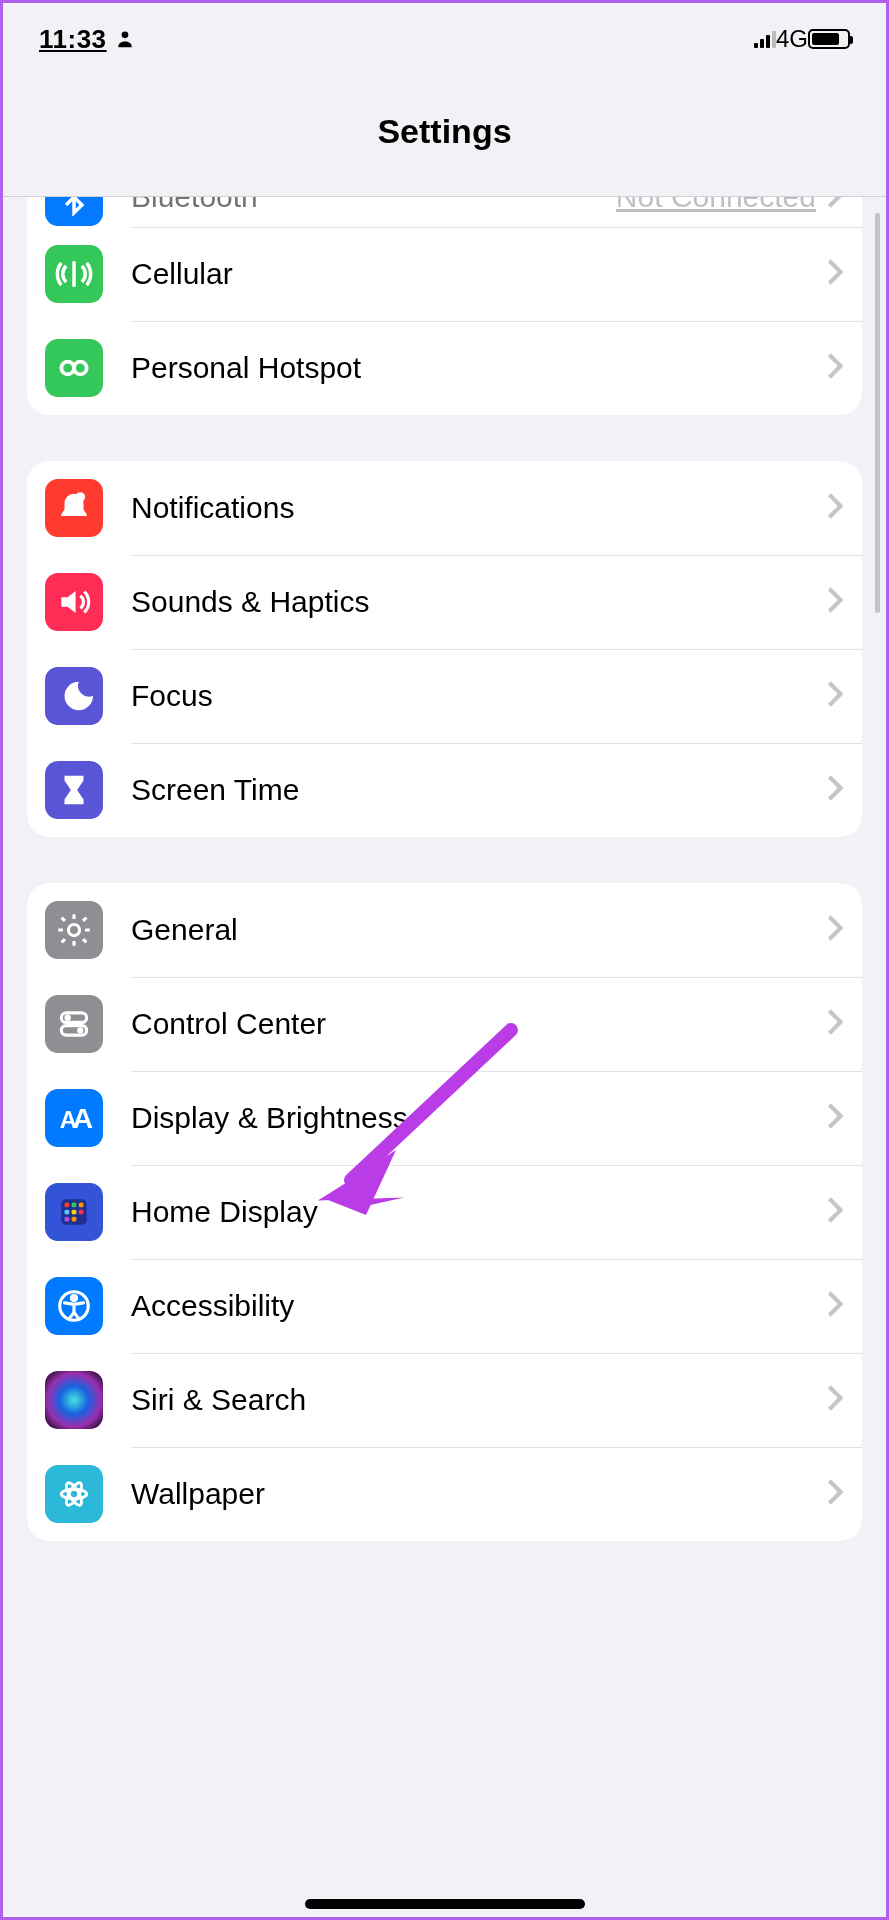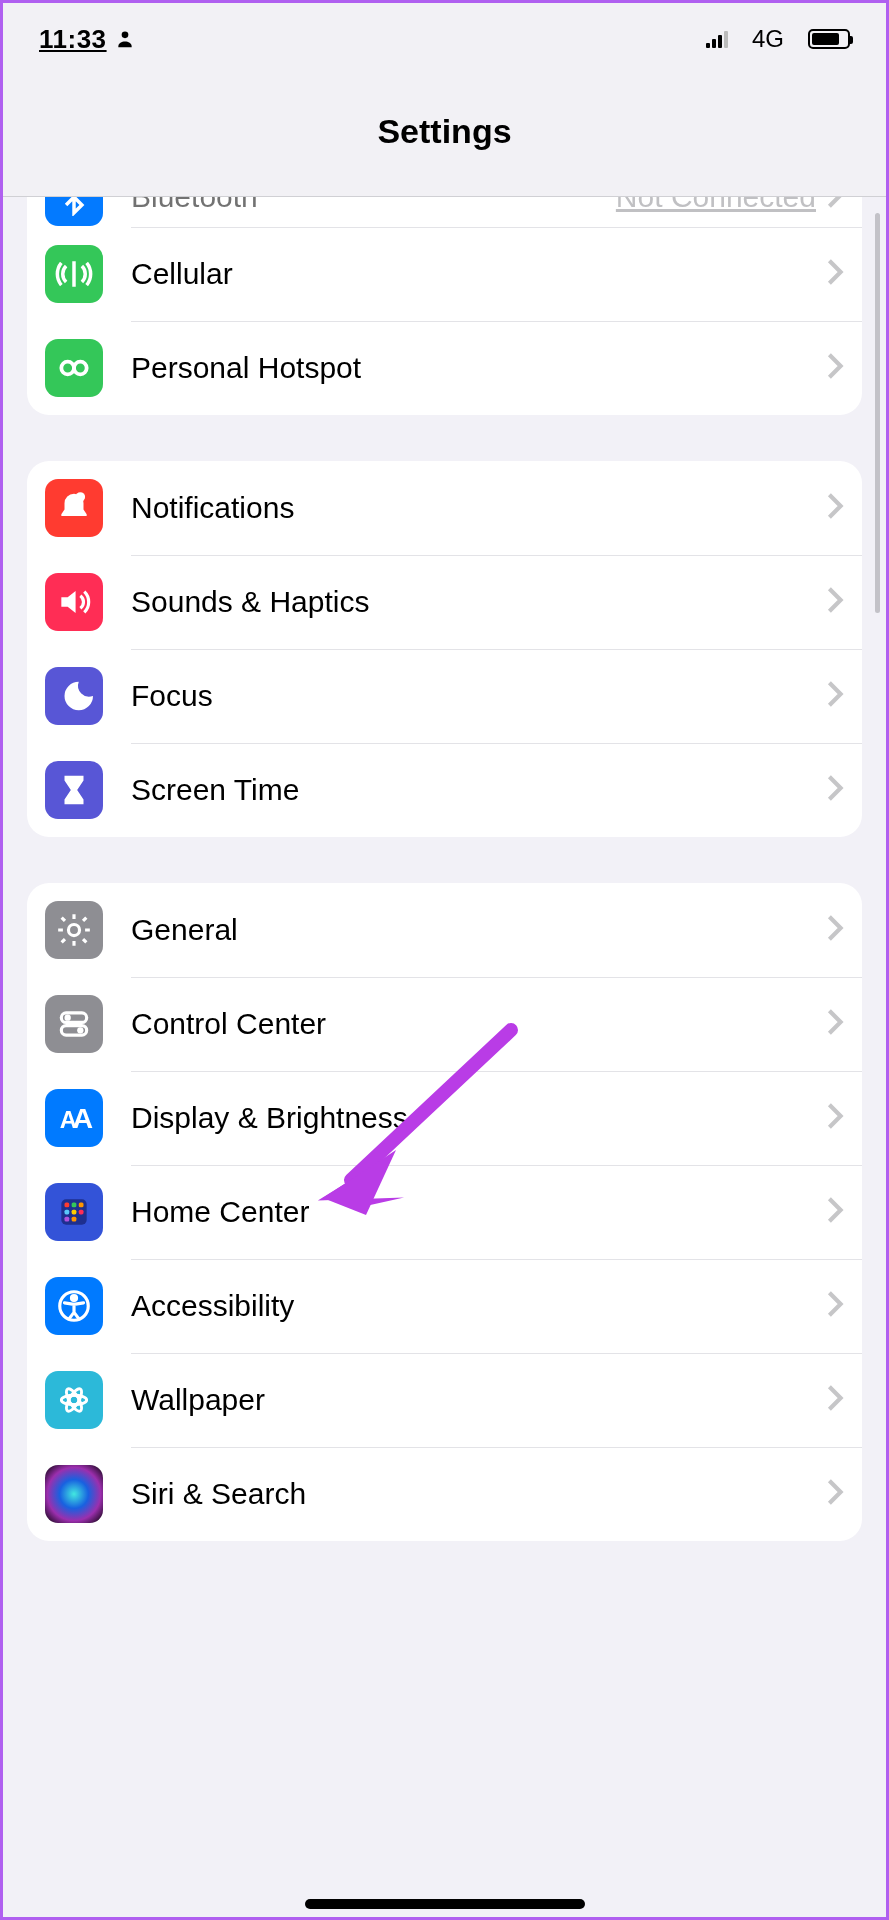--- a/index.html
+++ b/index.html
@@ -17,21 +17,21 @@
     display: flex;
     justify-content: space-between;
     align-items: center;
     padding: 14px 36px 6px 36px;
     height: 64px;
     background: #f2f1f5;
   }
   .sb-left { display: flex; align-items: center; gap: 8px; }
   .sb-time { font-size: 26px; font-weight: 700; letter-spacing: 0.5px; text-decoration: underline; }
   .sb-person { width: 20px; height: 20px; }
-  .sb-right { display: flex; align-items: center; gap: 24px; justify-content: flex-end; }
+  .sb-right { display: flex; align-items: center; gap: 0; justify-content: flex-end; }
   .sb-4g { font-size: 24px; font-weight: 500; }
   .sb-battery { width: 42px; height: 20px; border: 2px solid #000; border-radius: 5px; position: relative; }
   .sb-battery::after { content:""; position:absolute; right:-5px; top:5px; width:3px; height:8px; background:#000; border-radius:0 2px 2px 0; }
   .sb-battery-fill { position:absolute; left:2px; top:2px; bottom:2px; width:70%; background:#000; border-radius:2px; }
   .sb-signal { display:flex; align-items:flex-end; gap:2px; height:18px; }
   .sb-signal span { display:inline-block; width:4px; background:#000; border-radius:1px; }
   .sb-signal span:nth-child(1){height:5px;}
   .sb-signal span:nth-child(2){height:9px;}
   .sb-signal span:nth-child(3){height:13px;}
   .sb-signal span:nth-child(4){height:17px; background:#bbb;}
@@ -313,63 +313,63 @@
         <rect x="6" y="6" width="3" height="3" rx="1" fill="#ff3b30"></rect>
             <rect x="10.5" y="6" width="3" height="3" rx="1" fill="#34c759"></rect>
             <rect x="15" y="6" width="3" height="3" rx="1" fill="#ff9500"></rect>
         <rect x="6" y="10.5" width="3" height="3" rx="1" fill="#5ac8fa"></rect>
             <rect x="10.5" y="10.5" width="3" height="3" rx="1" fill="#ffcc00"></rect>
             <rect x="15" y="10.5" width="3" height="3" rx="1" fill="#ff2d55"></rect>
         <rect x="6" y="15" width="3" height="3" rx="1" fill="#af52de"></rect>
             <rect x="10.5" y="15" width="3" height="3" rx="1" fill="#ff9500"></rect>
           </svg>
       </div>
-      <span class="label">Home Center</span>
+      <span class="label">Home Display</span>
       <span class="spacer"></span>
       <span class="chevron"><svg viewBox="0 0 12 20" fill="none" stroke="currentColor" stroke-width="3">
             <path d="M2 2l8 8-8 8"></path>
           </svg></span>
     </div>
     <div class="row">
       <div class="icon bg-blue2">
         <svg viewBox="0 0 24 24" fill="none" stroke="#fff" stroke-width="2">
             <circle cx="12" cy="12" r="9"></circle>
             <circle cx="12" cy="7" r="1.6" fill="#fff"></circle>
             <path d="M6 10l6 1 6-1M12 11v5l-3 4M12 16l3 4" stroke-linecap="round"></path>
           </svg>
       </div>
       <span class="label">Accessibility</span>
+      <span class="spacer"></span>
+      <span class="chevron"><svg viewBox="0 0 12 20" fill="none" stroke="currentColor" stroke-width="3">
+            <path d="M2 2l8 8-8 8"></path>
+          </svg></span>
+    </div>
+    <div class="row">
+      <div class="icon bg-siri"></div>
+      <span class="label">Siri &amp; Search</span>
       <span class="spacer"></span>
       <span class="chevron"><svg viewBox="0 0 12 20" fill="none" stroke="currentColor" stroke-width="3">
             <path d="M2 2l8 8-8 8"></path>
           </svg></span>
     </div>
     <div class="row">
       <div class="icon bg-cyan">
         <svg viewBox="0 0 24 24" fill="none" stroke="#fff" stroke-width="1.8">
             <circle cx="12" cy="12" r="3"></circle>
             <ellipse cx="12" cy="12" rx="8" ry="3"></ellipse>
             <ellipse cx="12" cy="12" rx="8" ry="3" transform="rotate(60 12 12)"></ellipse>
             <ellipse cx="12" cy="12" rx="8" ry="3" transform="rotate(-60 12 12)"></ellipse>
           </svg>
       </div>
       <span class="label">Wallpaper</span>
       <span class="spacer"></span>
       <span class="chevron"><svg viewBox="0 0 12 20" fill="none" stroke="currentColor" stroke-width="3">
             <path d="M2 2l8 8-8 8"></path>
           </svg></span>
     </div>
-    <div class="row">
-      <div class="icon bg-siri"></div>
-      <span class="label">Siri &amp; Search</span>
-      <span class="spacer"></span>
-      <span class="chevron"><svg viewBox="0 0 12 20" fill="none" stroke="currentColor" stroke-width="3">
-            <path d="M2 2l8 8-8 8"></path>
-          </svg></span>
-    </div>
   </div>
 
 </div>
 
 <div class="scroll-thumb"></div>
 
 <svg class="arrow" width="220" height="200" viewBox="0 0 220 200">
   <defs></defs>
   <line x1="200" y1="10" x2="40" y2="160" stroke="#b93ce6" stroke-width="14" stroke-linecap="round"></line>
   <polygon points="10,185 70,135 55,185 95,170" fill="#b93ce6" transform="rotate(8 40 160)"></polygon>

